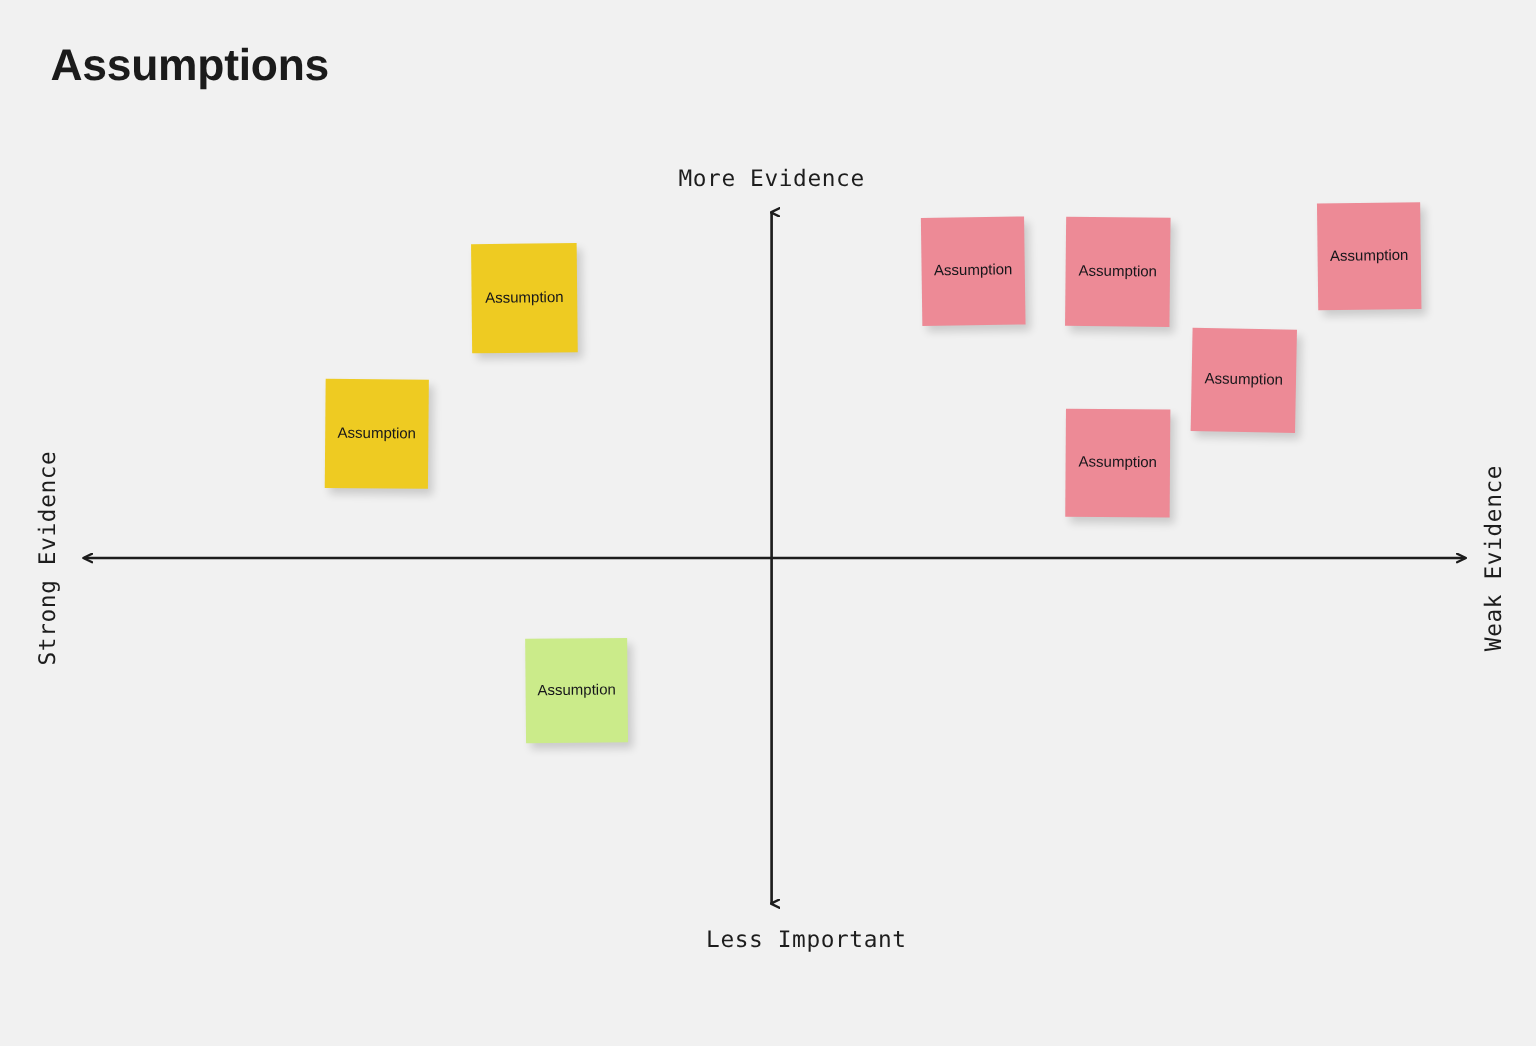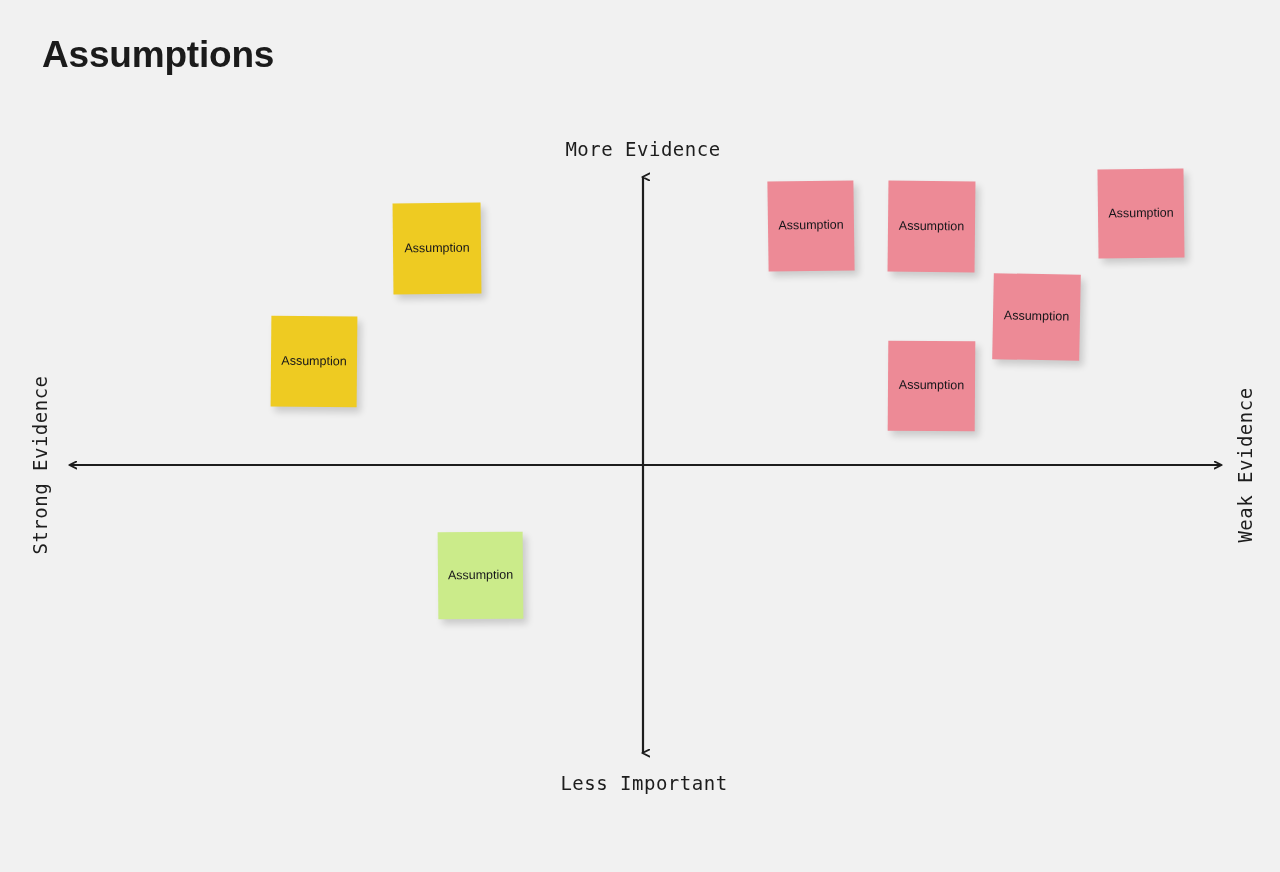--- a/index.html
+++ b/index.html
@@ -48,21 +48,21 @@
     color: #1d1d1d;
     white-space: nowrap;
     letter-spacing: 0.5px;
   }
   #label-top {
     left: 643px;
     top: 138px;
     transform: translateX(-50%);
   }
   #label-bottom {
-    left: 644px;
+    left: 672px;
     top: 772px;
     transform: translateX(-50%);
     text-align: center;
   }
   #label-left {
     left: 40px;
     top: 465px;
     transform: translate(-50%, -50%) rotate(-90deg);
     transform-origin: center center;
   }

